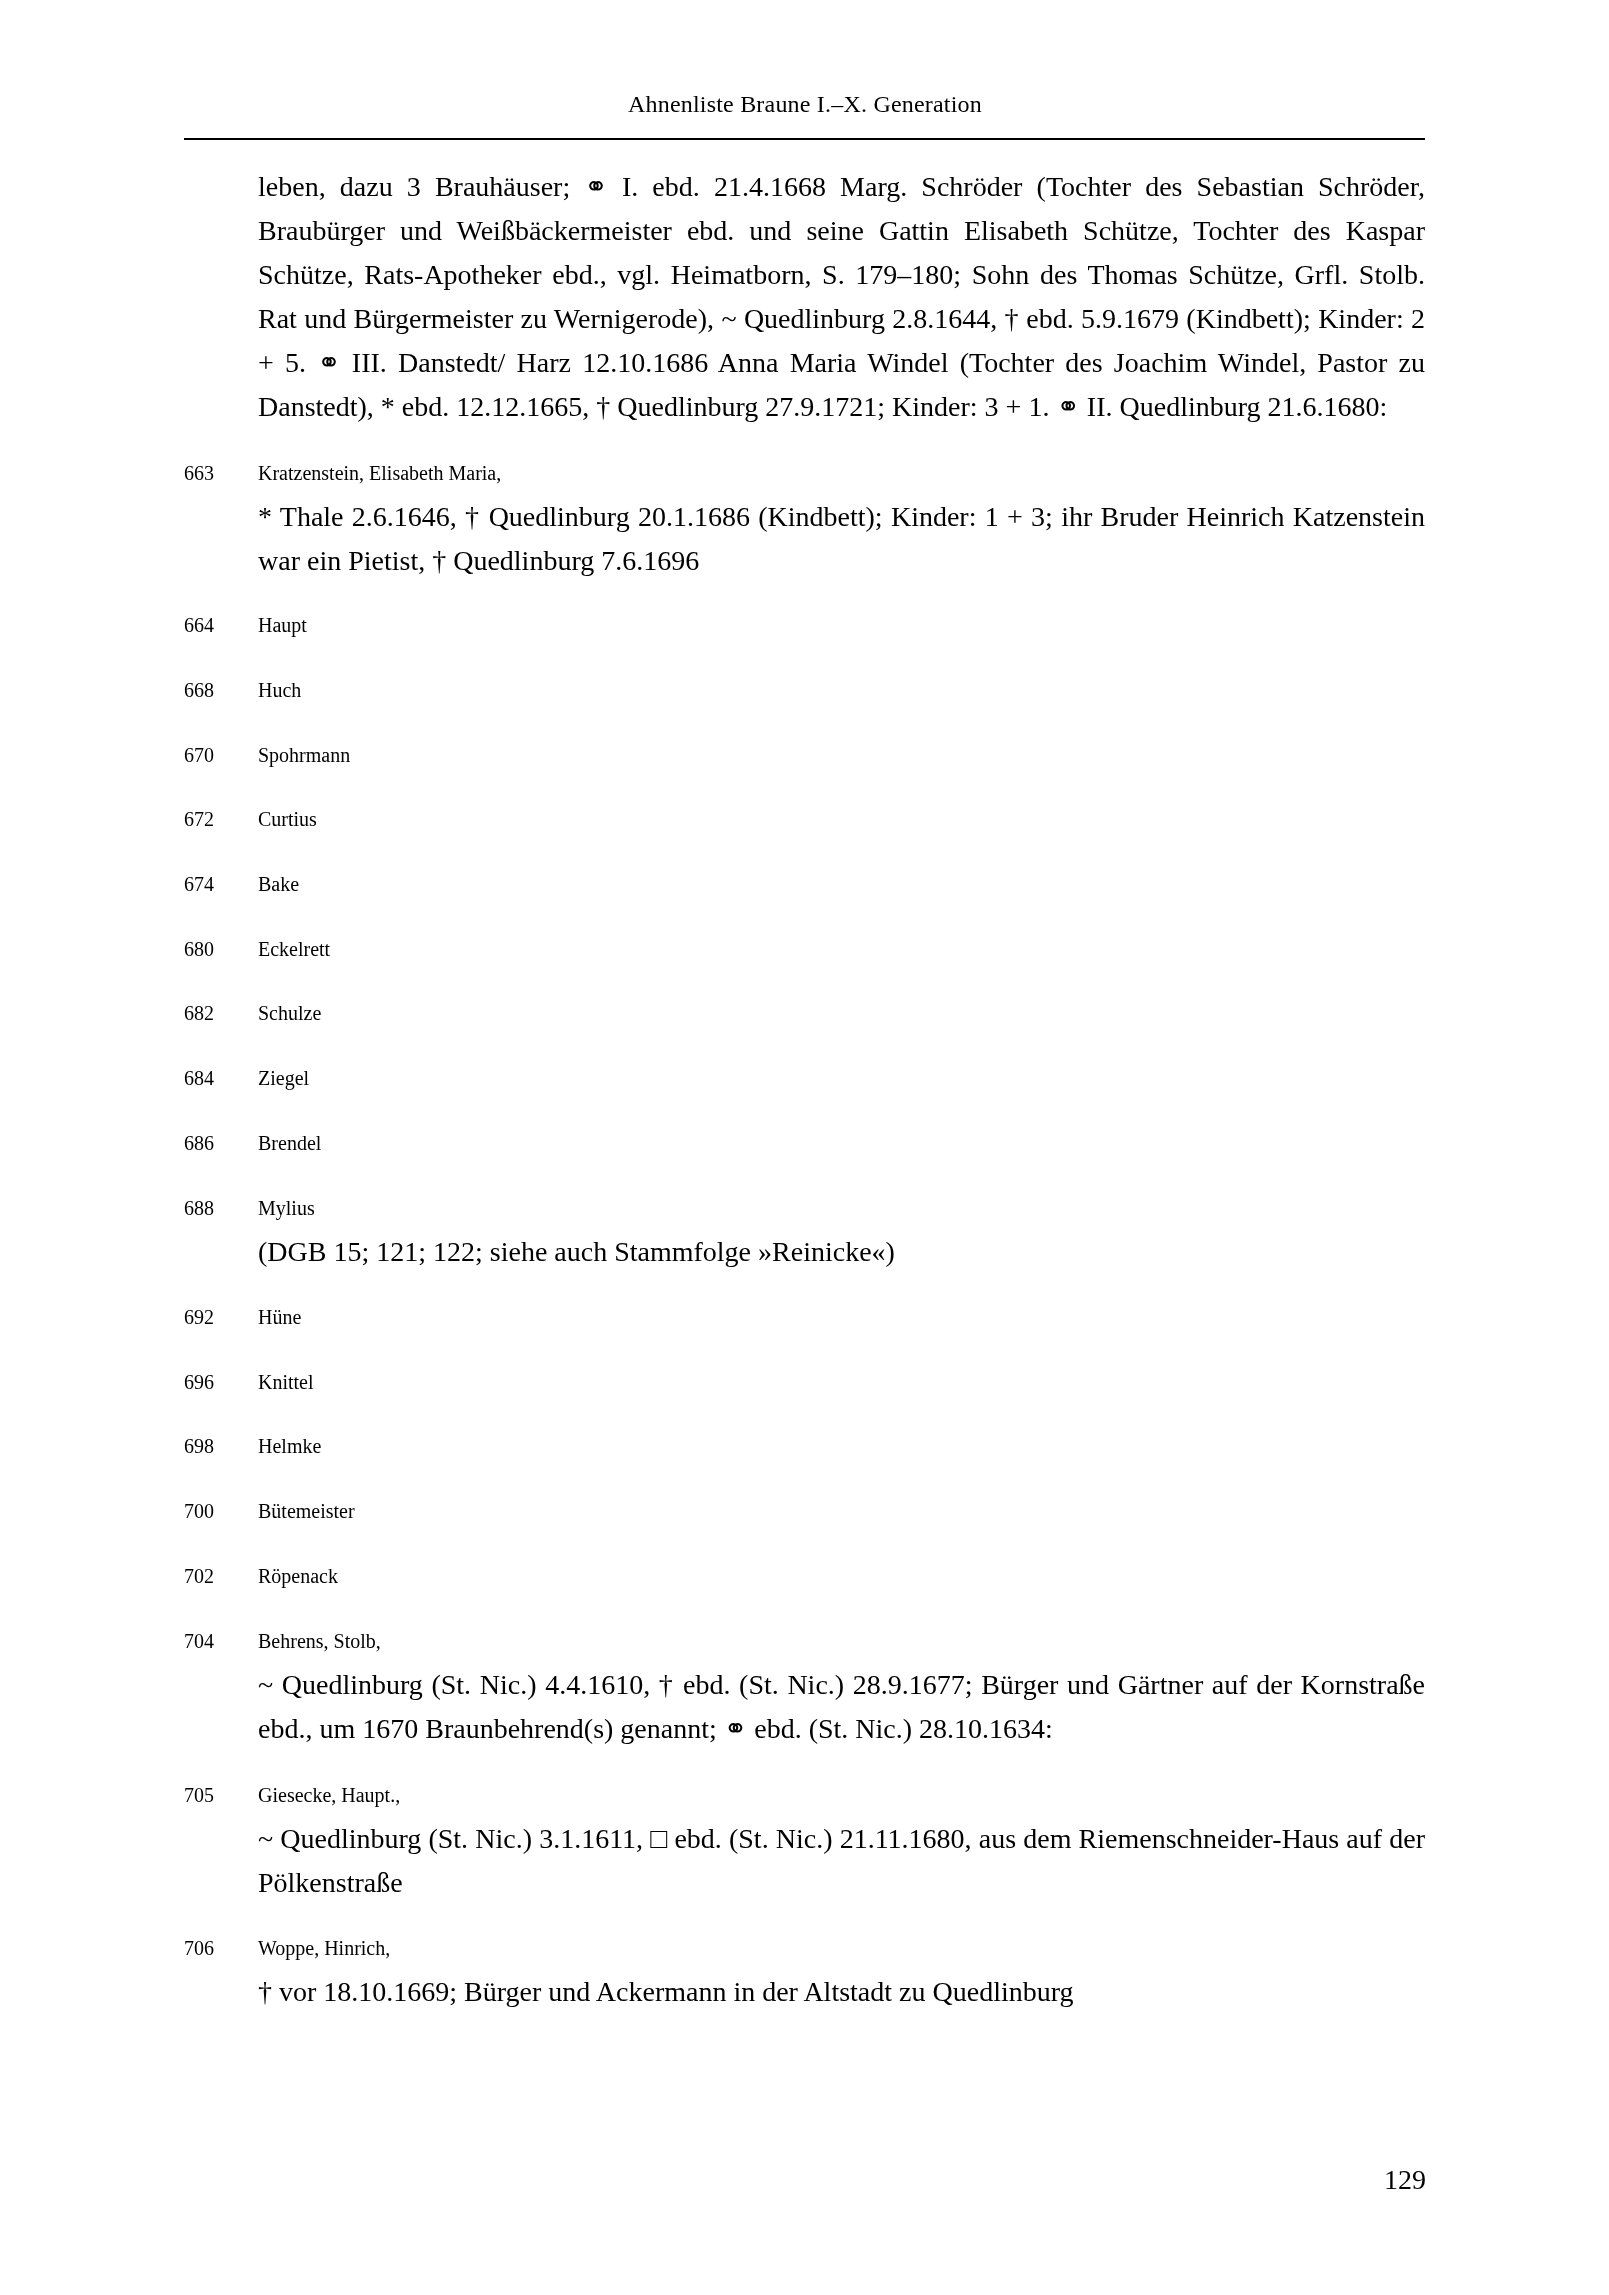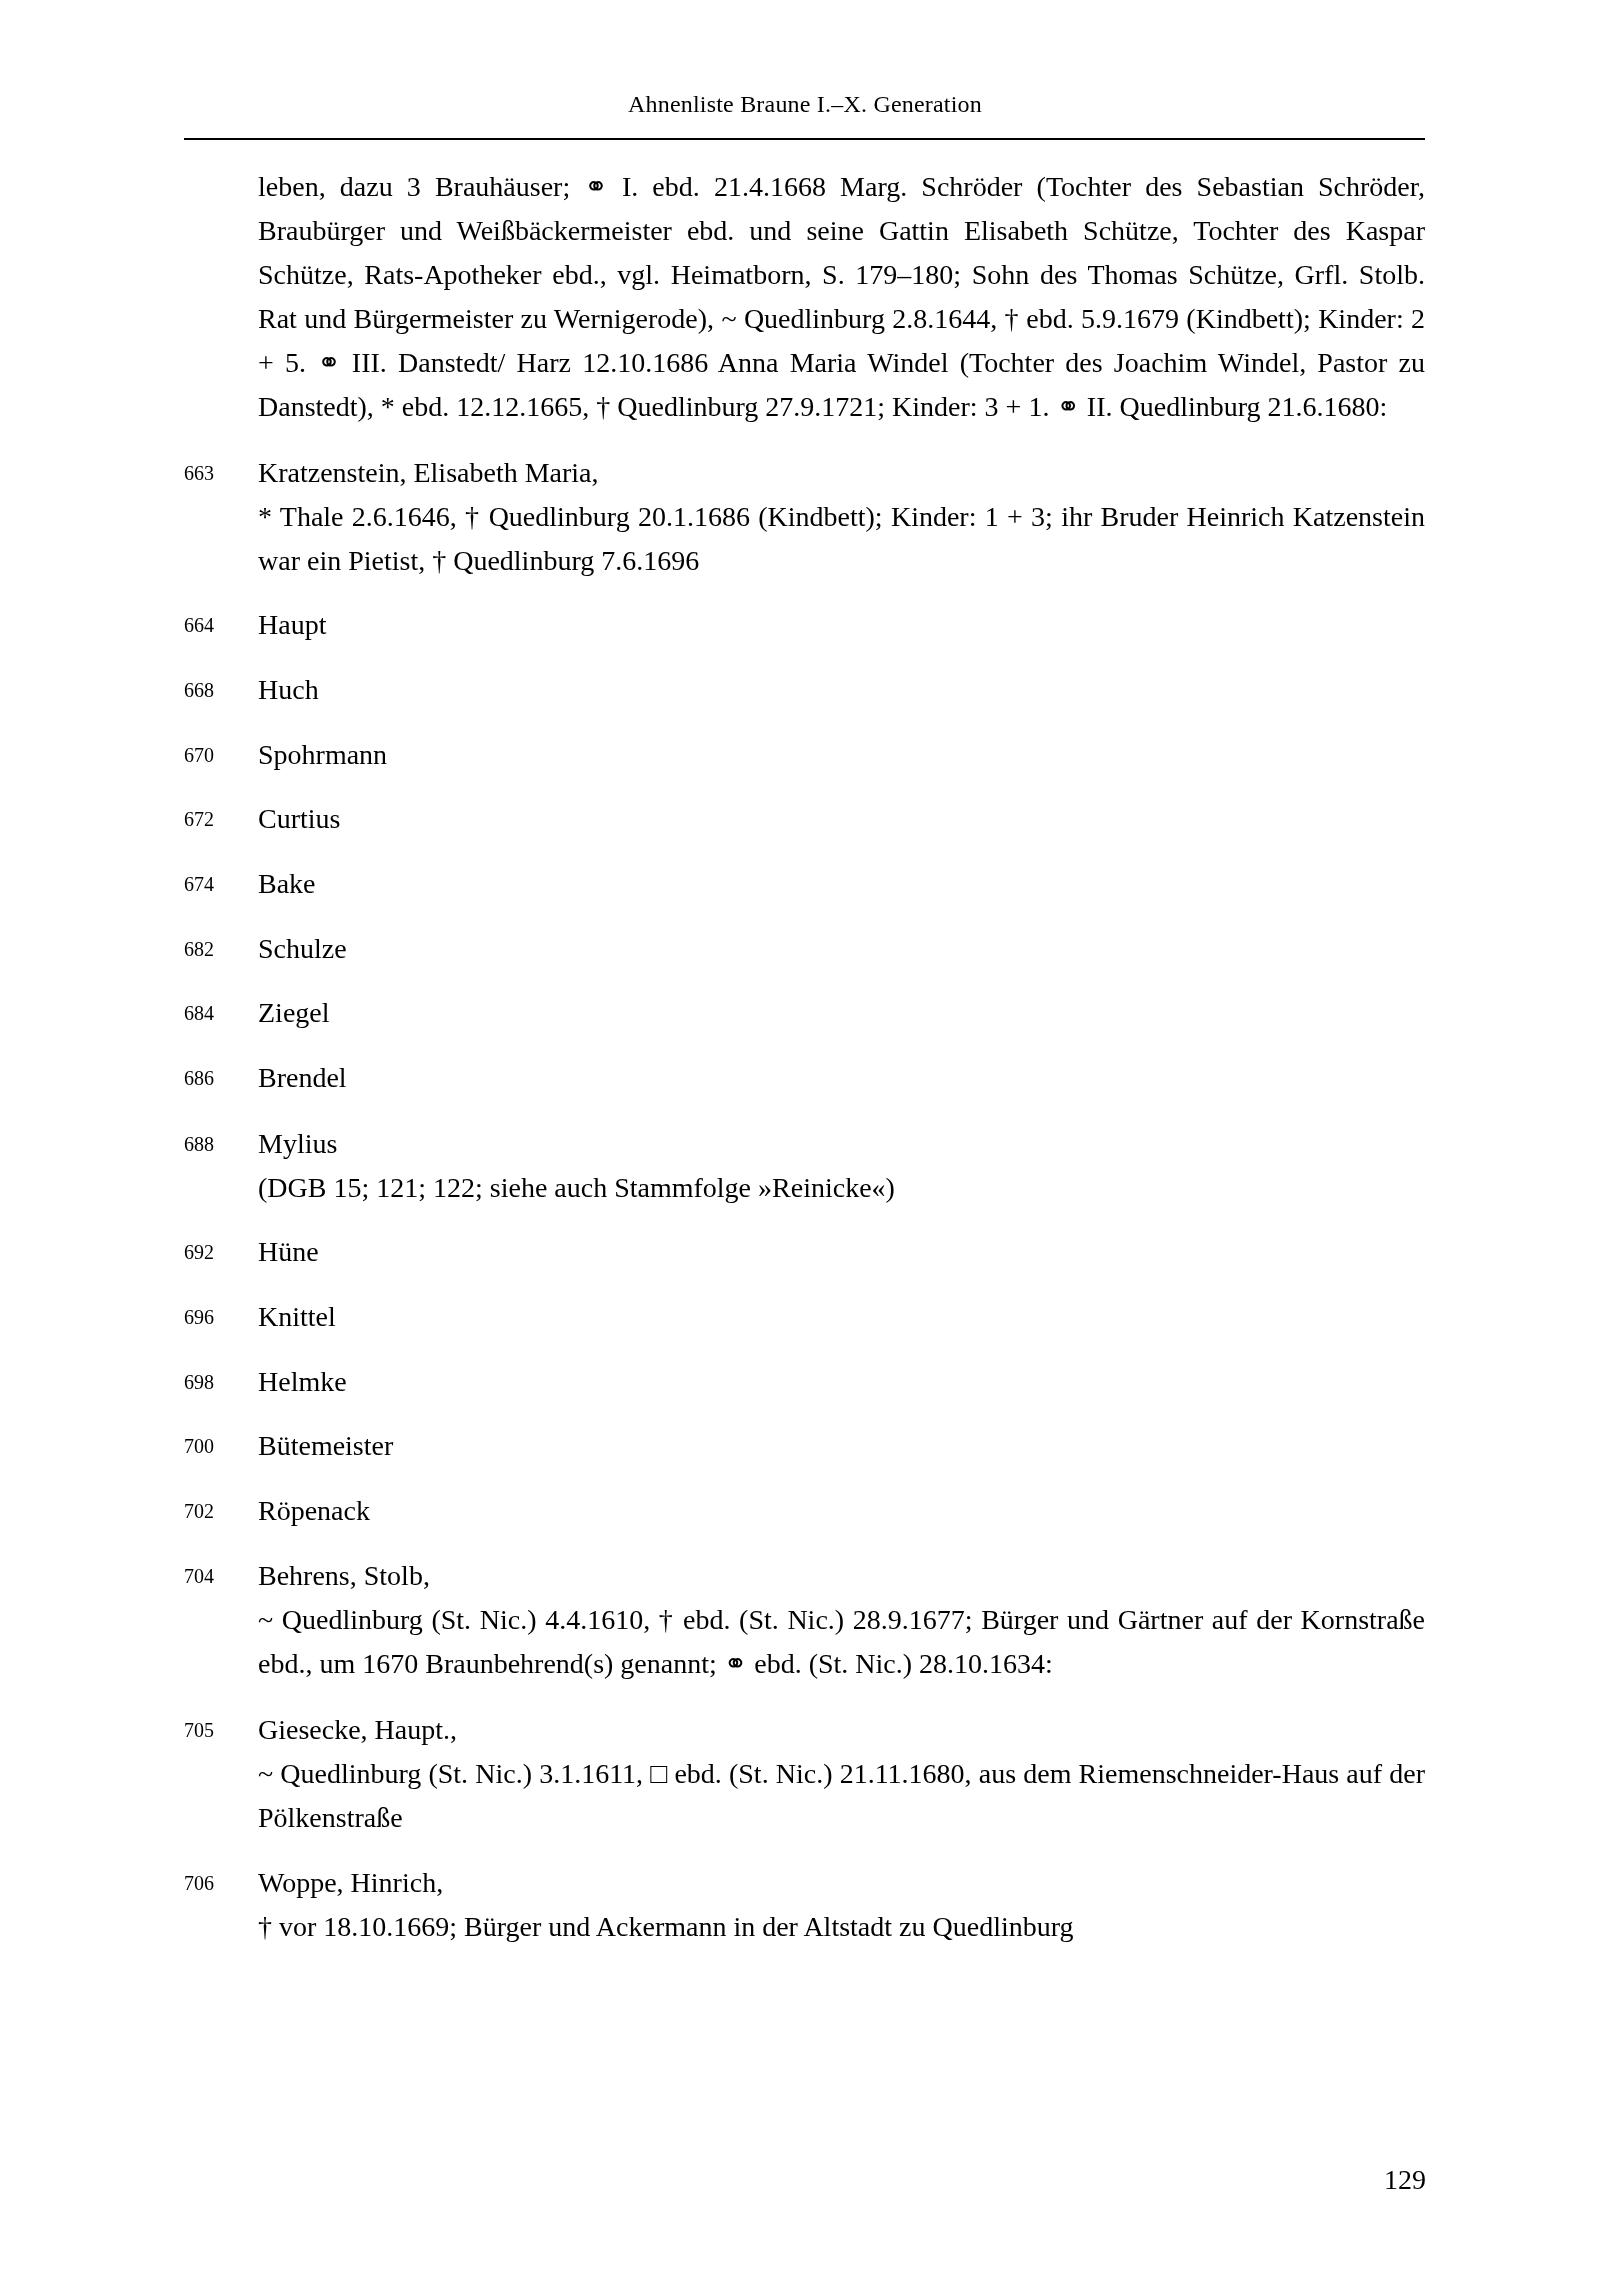--- a/index.html
+++ b/index.html
@@ -71,21 +71,21 @@
     position: absolute;
     left: 0;
     top: 0;
     width: 60px;
     text-align: left;
     font-size: 20px;
     line-height: 44px;
   }
   .entry .name {
     display: block;
-    font-size: 28px;
+    font-size: 20px;
     line-height: 44px;
   }
   .entry .detail {
     display: block;
     text-align: justify;
     text-justify: inter-word;
     font-size: 28px;
     line-height: 44px;
   }
   .entry .detail.nojust {
@@ -143,20 +143,24 @@
     <div class="entry single">
       <span class="num">672</span>
       <span class="name">Curtius</span>
     </div>
 
     <div class="entry single">
       <span class="num">674</span>
       <span class="name">Bake</span>
     </div>
 
+    <div class="entry single">
+      <span class="num">680</span>
+      <span class="name">Eckelrett</span>
+    </div>
 
     <div class="entry single">
       <span class="num">682</span>
       <span class="name">Schulze</span>
     </div>
 
     <div class="entry single">
       <span class="num">684</span>
       <span class="name">Ziegel</span>
     </div>

